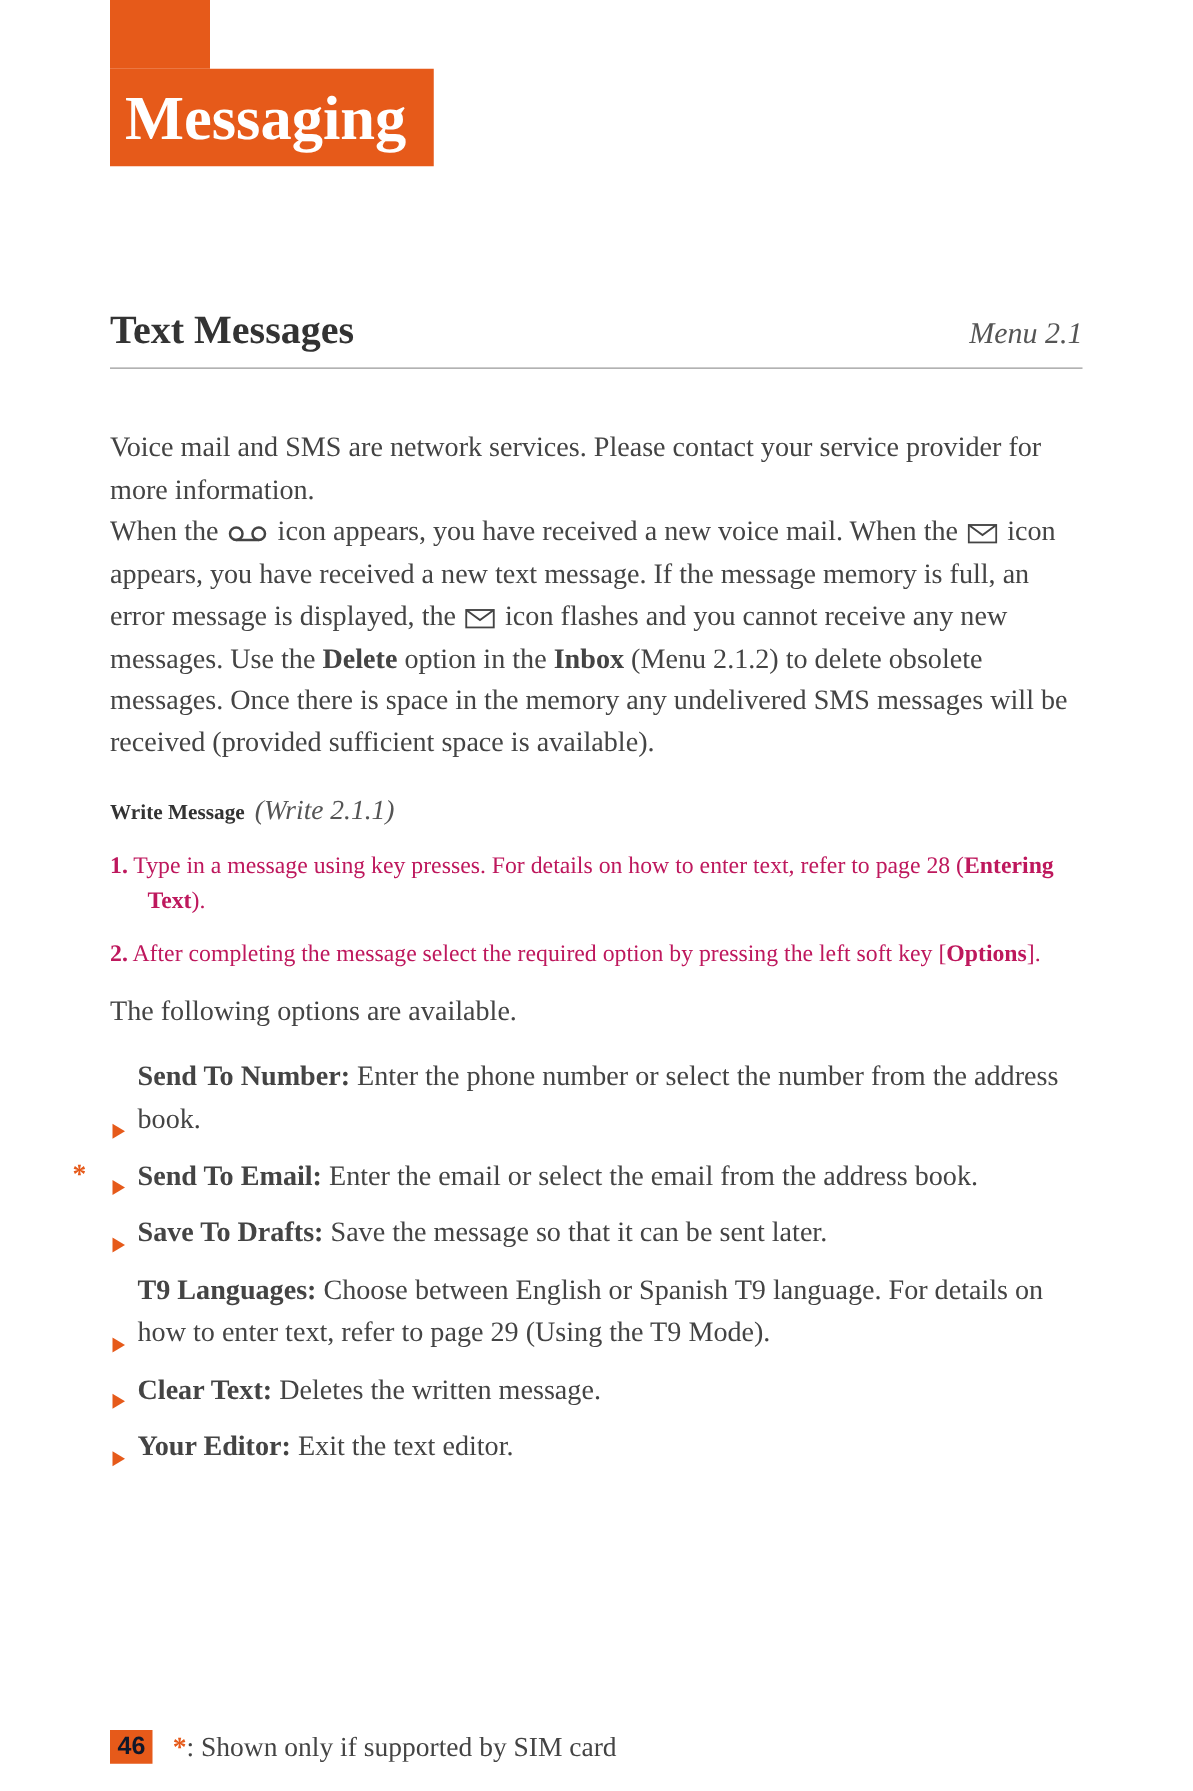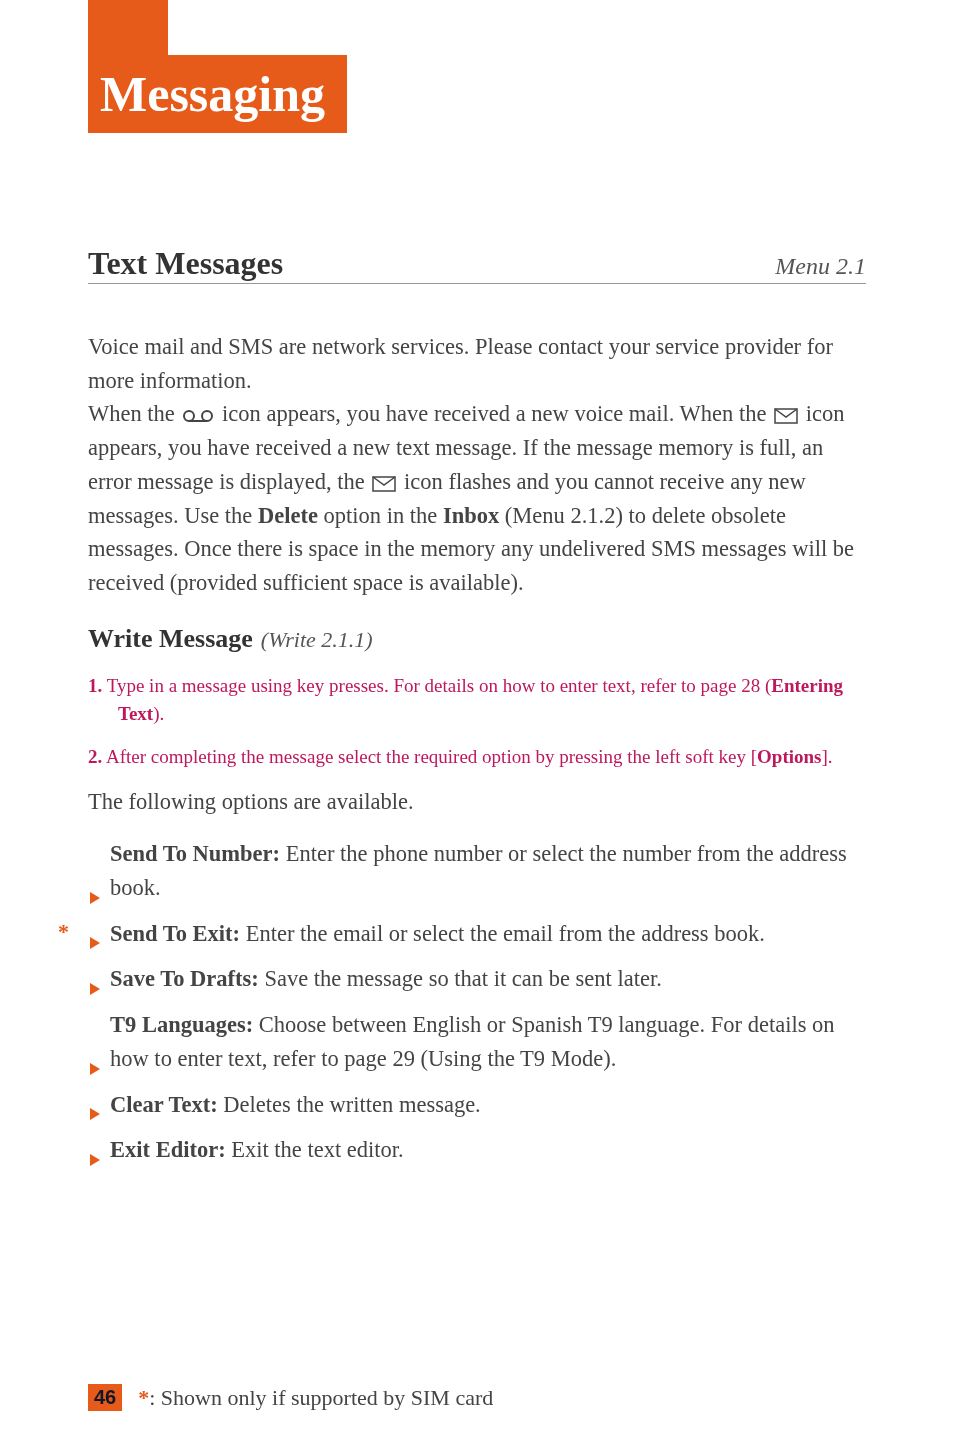--- a/index.html
+++ b/index.html
@@ -36,21 +36,21 @@
       position: absolute;
       top: 245px;
       left: 88px;
       right: 88px;
     }
     .section-header {
       display: flex;
       justify-content: space-between;
       align-items: baseline;
       border-bottom: 1px solid #999;
-      padding-bottom: 1px;
+      padding-bottom: 12px;
       margin-bottom: 12px;
     }
     .section-title {
       font-size: 32px;
       font-weight: bold;
       color: #333;
     }
     .menu-ref {
       font-size: 24px;
       font-style: italic;
@@ -66,21 +66,21 @@
     .inline-icon {
       display: inline-block;
       vertical-align: middle;
       margin: 0 2px;
     }
     .subsection-header {
       margin-top: 24px;
       margin-bottom: 18px;
     }
     .subsection-title {
-      font-size: 26px;
+      font-size: 17px;
       font-weight: bold;
       color: #333;
       display: inline;
     }
     .subsection-ref {
       font-size: 22px;
       font-style: italic;
       color: #555;
       display: inline;
       margin-left: 4px;
@@ -194,21 +194,21 @@
         <path d="M2 1 L12 7 L2 13 Z" fill="#e65a1a"></path>
       </svg>
     <div class="option-text"><span class="bold">Send To Number:</span><span> Enter the phone number or select the number from the address book.</span></div>
   </div>
 
   <div class="option-item">
     <span class="asterisk-margin">*</span>
     <svg class="triangle" width="14" height="14" viewBox="0 0 14 14">
         <path d="M2 1 L12 7 L2 13 Z" fill="#e65a1a"></path>
       </svg>
-    <div class="option-text"><span class="bold">Send To Exit:</span><span> Enter the email or select the email from the address book.</span></div>
+    <div class="option-text"><span class="bold">Send To Email:</span><span> Enter the email or select the email from the address book.</span></div>
   </div>
 
   <div class="option-item">
     <svg class="triangle" width="14" height="14" viewBox="0 0 14 14">
         <path d="M2 1 L12 7 L2 13 Z" fill="#e65a1a"></path>
       </svg>
     <div class="option-text"><span class="bold">Save To Drafts:</span><span> Save the message so that it can be sent later.</span></div>
   </div>
 
   <div class="option-item">
@@ -222,21 +222,21 @@
     <svg class="triangle" width="14" height="14" viewBox="0 0 14 14">
         <path d="M2 1 L12 7 L2 13 Z" fill="#e65a1a"></path>
       </svg>
     <div class="option-text"><span class="bold">Clear Text:</span><span> Deletes the written message.</span></div>
   </div>
 
   <div class="option-item">
     <svg class="triangle" width="14" height="14" viewBox="0 0 14 14">
         <path d="M2 1 L12 7 L2 13 Z" fill="#e65a1a"></path>
       </svg>
-    <div class="option-text"><span class="bold">Exit Editor:</span><span> Exit the text editor.</span></div>
+    <div class="option-text"><span class="bold">Your Editor:</span><span> Exit the text editor.</span></div>
   </div>
 
 </div>
 
 <div class="page-footer">
   <div class="page-num-box">46</div>
   <div class="footnote">
     <span class="ast">*</span><span>: Shown only if supported by SIM card</span>
   </div>
 </div>

